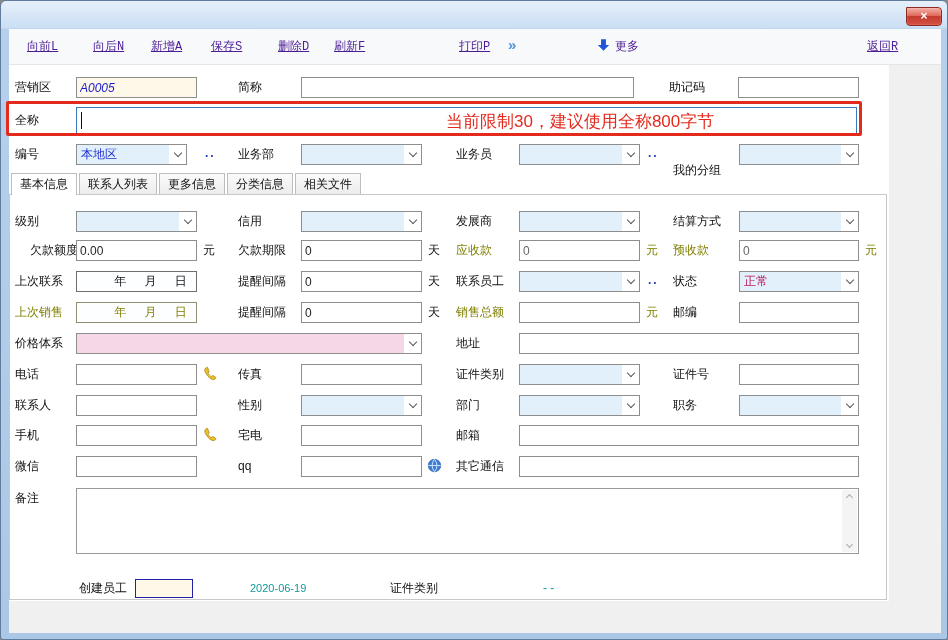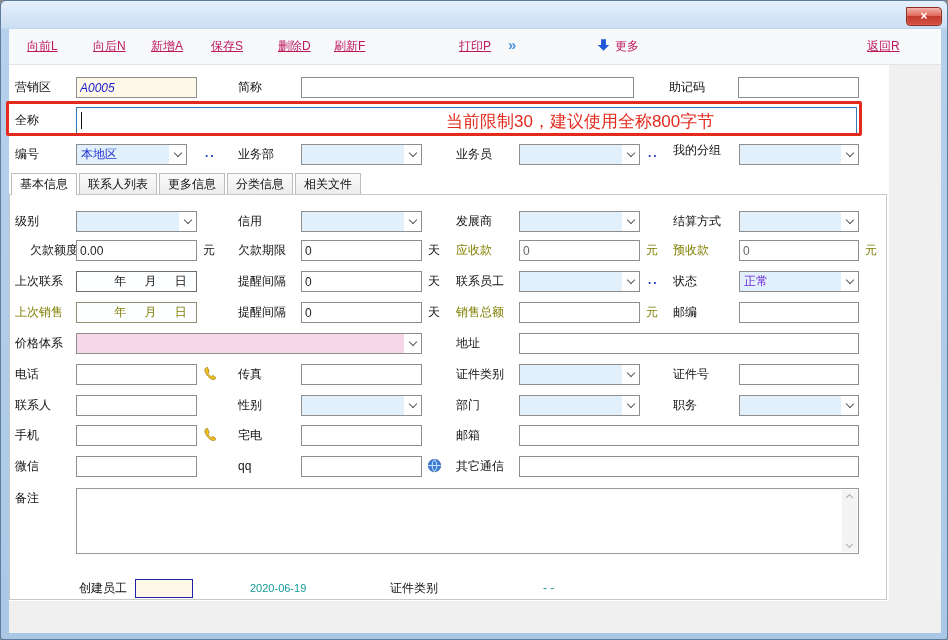--- a/index.html
+++ b/index.html
@@ -9,38 +9,38 @@
     border:1px solid #5f7c9c; border-radius:6px 6px 3px 3px; }
   .titlebar { position:absolute; left:0; top:0; width:948px; height:28px; }
   .wintitle { position:absolute; left:32px; top:7px; font-size:12px; color:#1a1a1a; }
   .winicon { position:absolute; left:10px; top:7px; width:16px; height:14px; }
   .closebtn { position:absolute; left:905px; top:6px; width:36px; height:19px;
     background:linear-gradient(#f2b0a8,#e06a5c 45%,#c23b2e 50%,#d55043);
     border:1px solid #8e2a1f; border-radius:0 4px 4px 4px; color:#fff; font-size:12px; font-weight:bold;
     text-align:center; line-height:17px; cursor:pointer; box-shadow:inset 0 0 1px #ffd; }
   .client { position:absolute; left:8px; top:28px; width:932px; height:604px; background:#f0f0f0; }
   .toolbar { position:absolute; left:0; top:0; width:932px; height:36px; background:#f7f9fb; border-bottom:1px solid #e2e6ea; }
-  .tlink { position:absolute; top:9px; font-size:12px; color:#be185d; text-decoration:underline; cursor:pointer; white-space:nowrap; }
+  .tlink { position:absolute; top:9px; font-size:12px; color:#4c1d95; text-decoration:underline; cursor:pointer; white-space:nowrap;font-family:Liberation Mono, monospace; }
   .dblchev { position:absolute; top:7px; font-size:15px; color:#4f93d8; font-weight:bold; cursor:pointer; }
   .more-ico { position:absolute; top:9px; width:13px; height:14px; cursor:pointer; }
   .white-panel { position:absolute; left:0; top:36px; width:880px; height:536px; background:#fff; }
   .page-frame { position:absolute; left:0; top:165px; width:878px; height:406px; border:1px solid #c8c8c8; background:transparent; }
   .tabstrip { position:absolute; left:2px; top:144px; display:flex; }
   .tab { height:21px; line-height:20px; padding:0 8px; font-size:12px; color:#111; background:linear-gradient(#fbfbfb,#ececec);
     border:1px solid #bdbdbd; border-bottom:none; margin-right:2px; cursor:pointer; }
   .tab.active { height:22px; background:#fff; position:relative; z-index:3; line-height:21px; }
   .lbl { position:absolute; font-size:12px; color:#111; height:21px; line-height:21px; white-space:nowrap; }
   .lbl.olive { color:#7f7f00; }
   .unit { position:absolute; font-size:12px; height:21px; line-height:21px; color:#111; }
   .unit.olive { color:#7f7f00; }
   .inp { position:absolute; height:21px; border:1px solid #8e8e8e; background:#fff; font-size:12px; padding:0 3px;
     color:#222; font-family:"Liberation Sans","DejaVu Sans",sans-serif; }
   .inp.cream { background:#fdf8e8; color:#1a1acc;font-style:italic; }
   .dd { position:absolute; height:21px; border:1px solid #8e8e8e; background:#fff; display:flex; cursor:pointer; }
-  .dd .val { flex:1; background:#e1f0fb; font-size:12px; line-height:19px; padding:0 4px; color:#6d28d9; overflow:hidden; white-space:nowrap; }
+  .dd .val { flex:1; background:#e1f0fb; font-size:12px; line-height:19px; padding:0 4px; color:#be185d; overflow:hidden; white-space:nowrap; }
   .dd.pink .val { background:#f5d7e7; }
   .dd .val.bluetext { color:#1f2fd0; }
   .dd .chev { width:17px; display:flex; align-items:center; justify-content:center; background:#fff; }
   .dd .chev i { width:6px; height:6px; border-right:1.5px solid #5a5a5a; border-bottom:1.5px solid #5a5a5a; transform:rotate(45deg); margin-top:-3px; }
   .dots { position:absolute; font-size:12px; font-weight:bold; color:#2036c8; height:21px; line-height:18px; cursor:pointer; letter-spacing:2px; }
   .datefield { position:absolute; height:21px; border:1px solid #6e6e6e; background:#fdfeff; display:flex; align-items:center;
     justify-content:space-around; padding-left:28px; font-size:12px; color:#111; cursor:pointer; }
   .datefield.olive { color:#7f7f00; border-color:#8f8f74; }
   .redbox { position:absolute; left:-3px; top:72px; width:856px; height:35px; border:3px solid #e42a1d; border-radius:2px; z-index:9; pointer-events:none; }
   .fullname-inp { position:absolute; left:67px; top:78px; width:781px; height:27px; border:1px solid #3579b8; background:#fff; z-index:8; }
@@ -112,21 +112,21 @@
         </span>
     </div>
     <span class="lbl" style="left:447px; top:115px">业务员</span>
     <div class="dd" style="left:510px; top:115px; width:121px">
       <span class="val"></span>
         <span class="chev">
           <i></i>
         </span>
     </div>
     <span class="dots" style="left:639px; top:115px">..</span>
-    <span class="lbl" style="left:664px; top:111px">我的分组</span>
+    <span class="lbl" style="left:664px; top:131px">我的分组</span>
     <div class="dd" style="left:730px; top:115px; width:120px">
       <span class="val"></span>
         <span class="chev">
           <i></i>
         </span>
     </div>
 
     <div class="page-frame"></div>
     <div class="tabstrip">
       <div class="tab active">基本信息</div>

